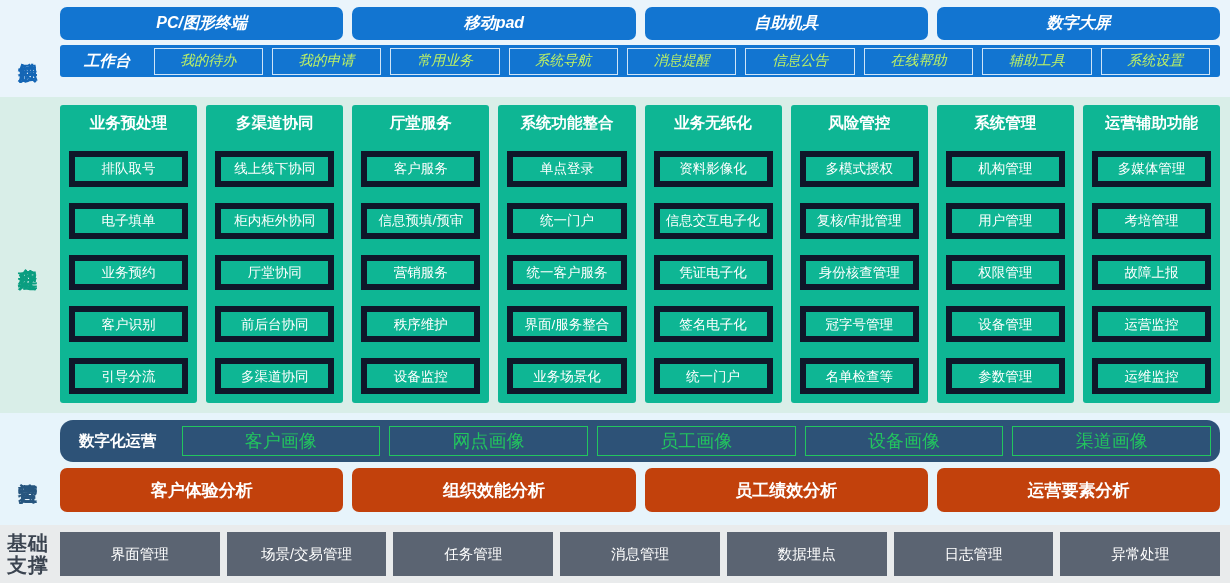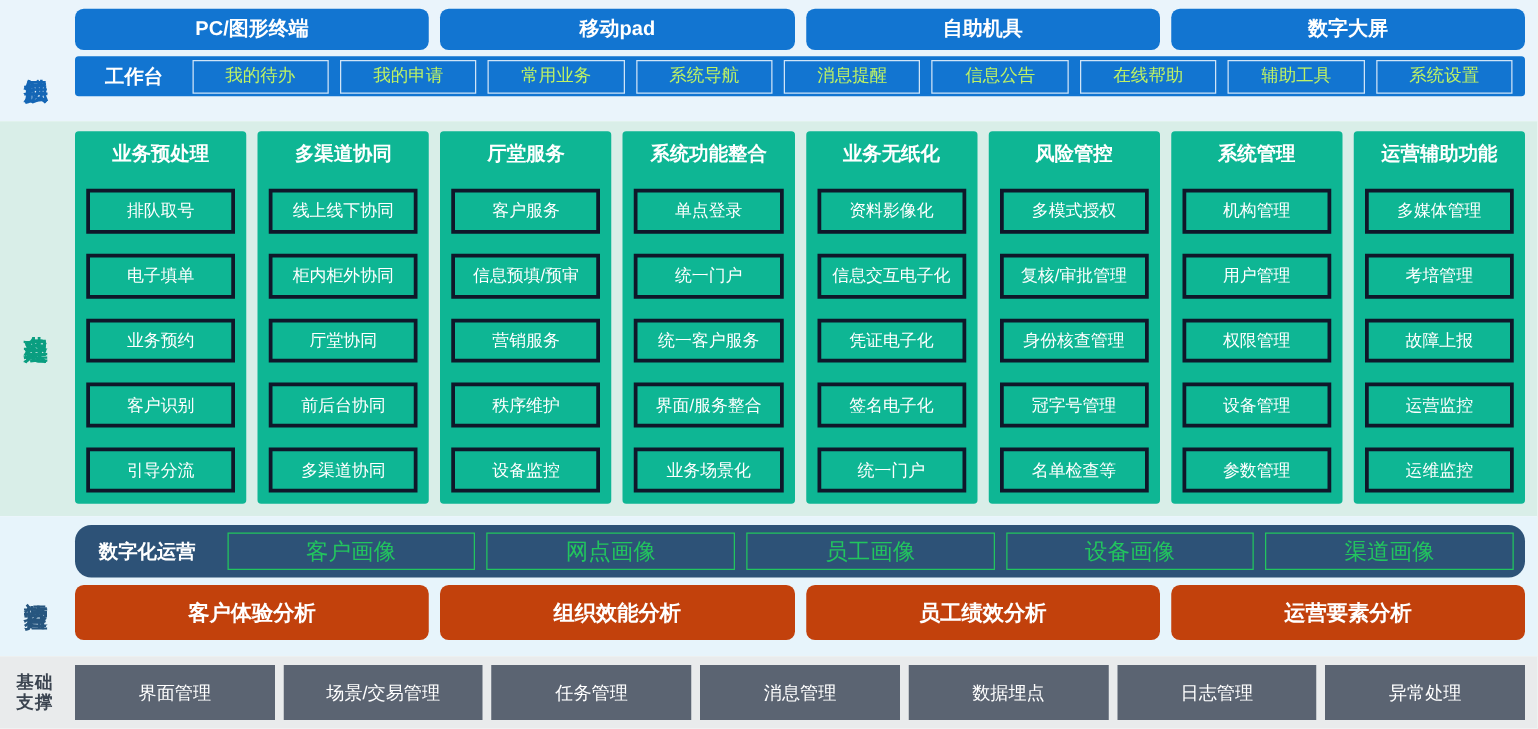--- a/index.html
+++ b/index.html
@@ -16,21 +16,21 @@
   .layer-label{
     width:56px;min-width:56px;display:flex;align-items:center;justify-content:center;
     font-weight:bold;font-size:19px;letter-spacing:1px;line-height:1.12;
     writing-mode:vertical-rl;text-orientation:upright;
   }
   .layer-body{flex:1;display:flex;flex-direction:column;box-sizing:border-box;}
 
   
   #layer-touch{background:#eaf4fb;height:97px;padding:0;}
   #layer-touch .layer-label{color:#1566b5;}
-  #touch-body{padding:7px 10px 20px 4px;gap:5px;}
+  #touch-body{padding:7px 10px 20px 4px;gap:5px;font-style:italic;}
   #channel-row{display:flex;gap:9px;height:40px;}
   .channel-chip{
     flex:1;background:#1275d1;border-radius:7px;color:#fff;
     display:flex;align-items:center;justify-content:center;
     font-weight:bold;font-size:16px;
   }
   #menu-bar{
     height:38px;background:#1275d1;border-radius:3px;
     display:flex;align-items:center;padding:0 10px;gap:9px;
   }
@@ -49,21 +49,21 @@
   #business-cards{display:flex;gap:9px;height:100%;}
   .biz-card{
     flex:1;background:#0eb694;border-radius:3px;
     display:flex;flex-direction:column;align-items:center;
     padding:8px 9px 9px 9px;box-sizing:border-box;gap:16px;
   }
   .biz-card-title{
     color:#ffffff;font-weight:bold;font-size:15.5px;white-space:nowrap;margin-bottom:1px;
   }
   .biz-item{
-    width:100%;flex:1;border:3px solid #0f172a;color:#ffffff;font-size:13.5px;
+    width:100%;flex:1;border:6px solid #0f172a;color:#ffffff;font-size:13.5px;
     display:flex;align-items:center;justify-content:center;text-align:center;
     line-height:1.12;box-sizing:border-box;padding:1px 2px;
   }
 
   
   #layer-ops{background:#e7f4fb;height:112px;}
   #layer-ops .layer-label{color:#27567f;}
   #ops-body{padding:7px 10px 8px 4px;gap:6px;}
   #ops-portrait-row{
     height:42px;background:#2d5277;border-radius:13px;
@@ -77,21 +77,21 @@
     display:flex;align-items:center;justify-content:center;white-space:nowrap;
   }
   #ops-analysis-row{display:flex;gap:9px;height:44px;}
   .ops-analysis{
     flex:1;background:#c2410c;border-radius:7px;color:#fff;font-weight:bold;font-size:17px;
     display:flex;align-items:center;justify-content:center;
   }
 
   
   #layer-base{background:#e9ebec;height:58px;}
-  #layer-base .layer-label{color:#3b4450;font-size:14px;writing-mode:horizontal-tb;text-orientation:mixed;flex-direction:column;}
+  #layer-base .layer-label{color:#3b4450;font-size:20px;writing-mode:horizontal-tb;text-orientation:mixed;flex-direction:column;}
   #layer-base .layer-label span{display:block;}
   #base-body{padding:7px 10px 7px 4px;}
   #base-row{display:flex;gap:7px;height:100%;}
   .base-chip{
     flex:1;background:#5b6472;color:#fff;font-size:14.5px;
     display:flex;align-items:center;justify-content:center;white-space:nowrap;
   }
 </style>
 </head>
 <body>

